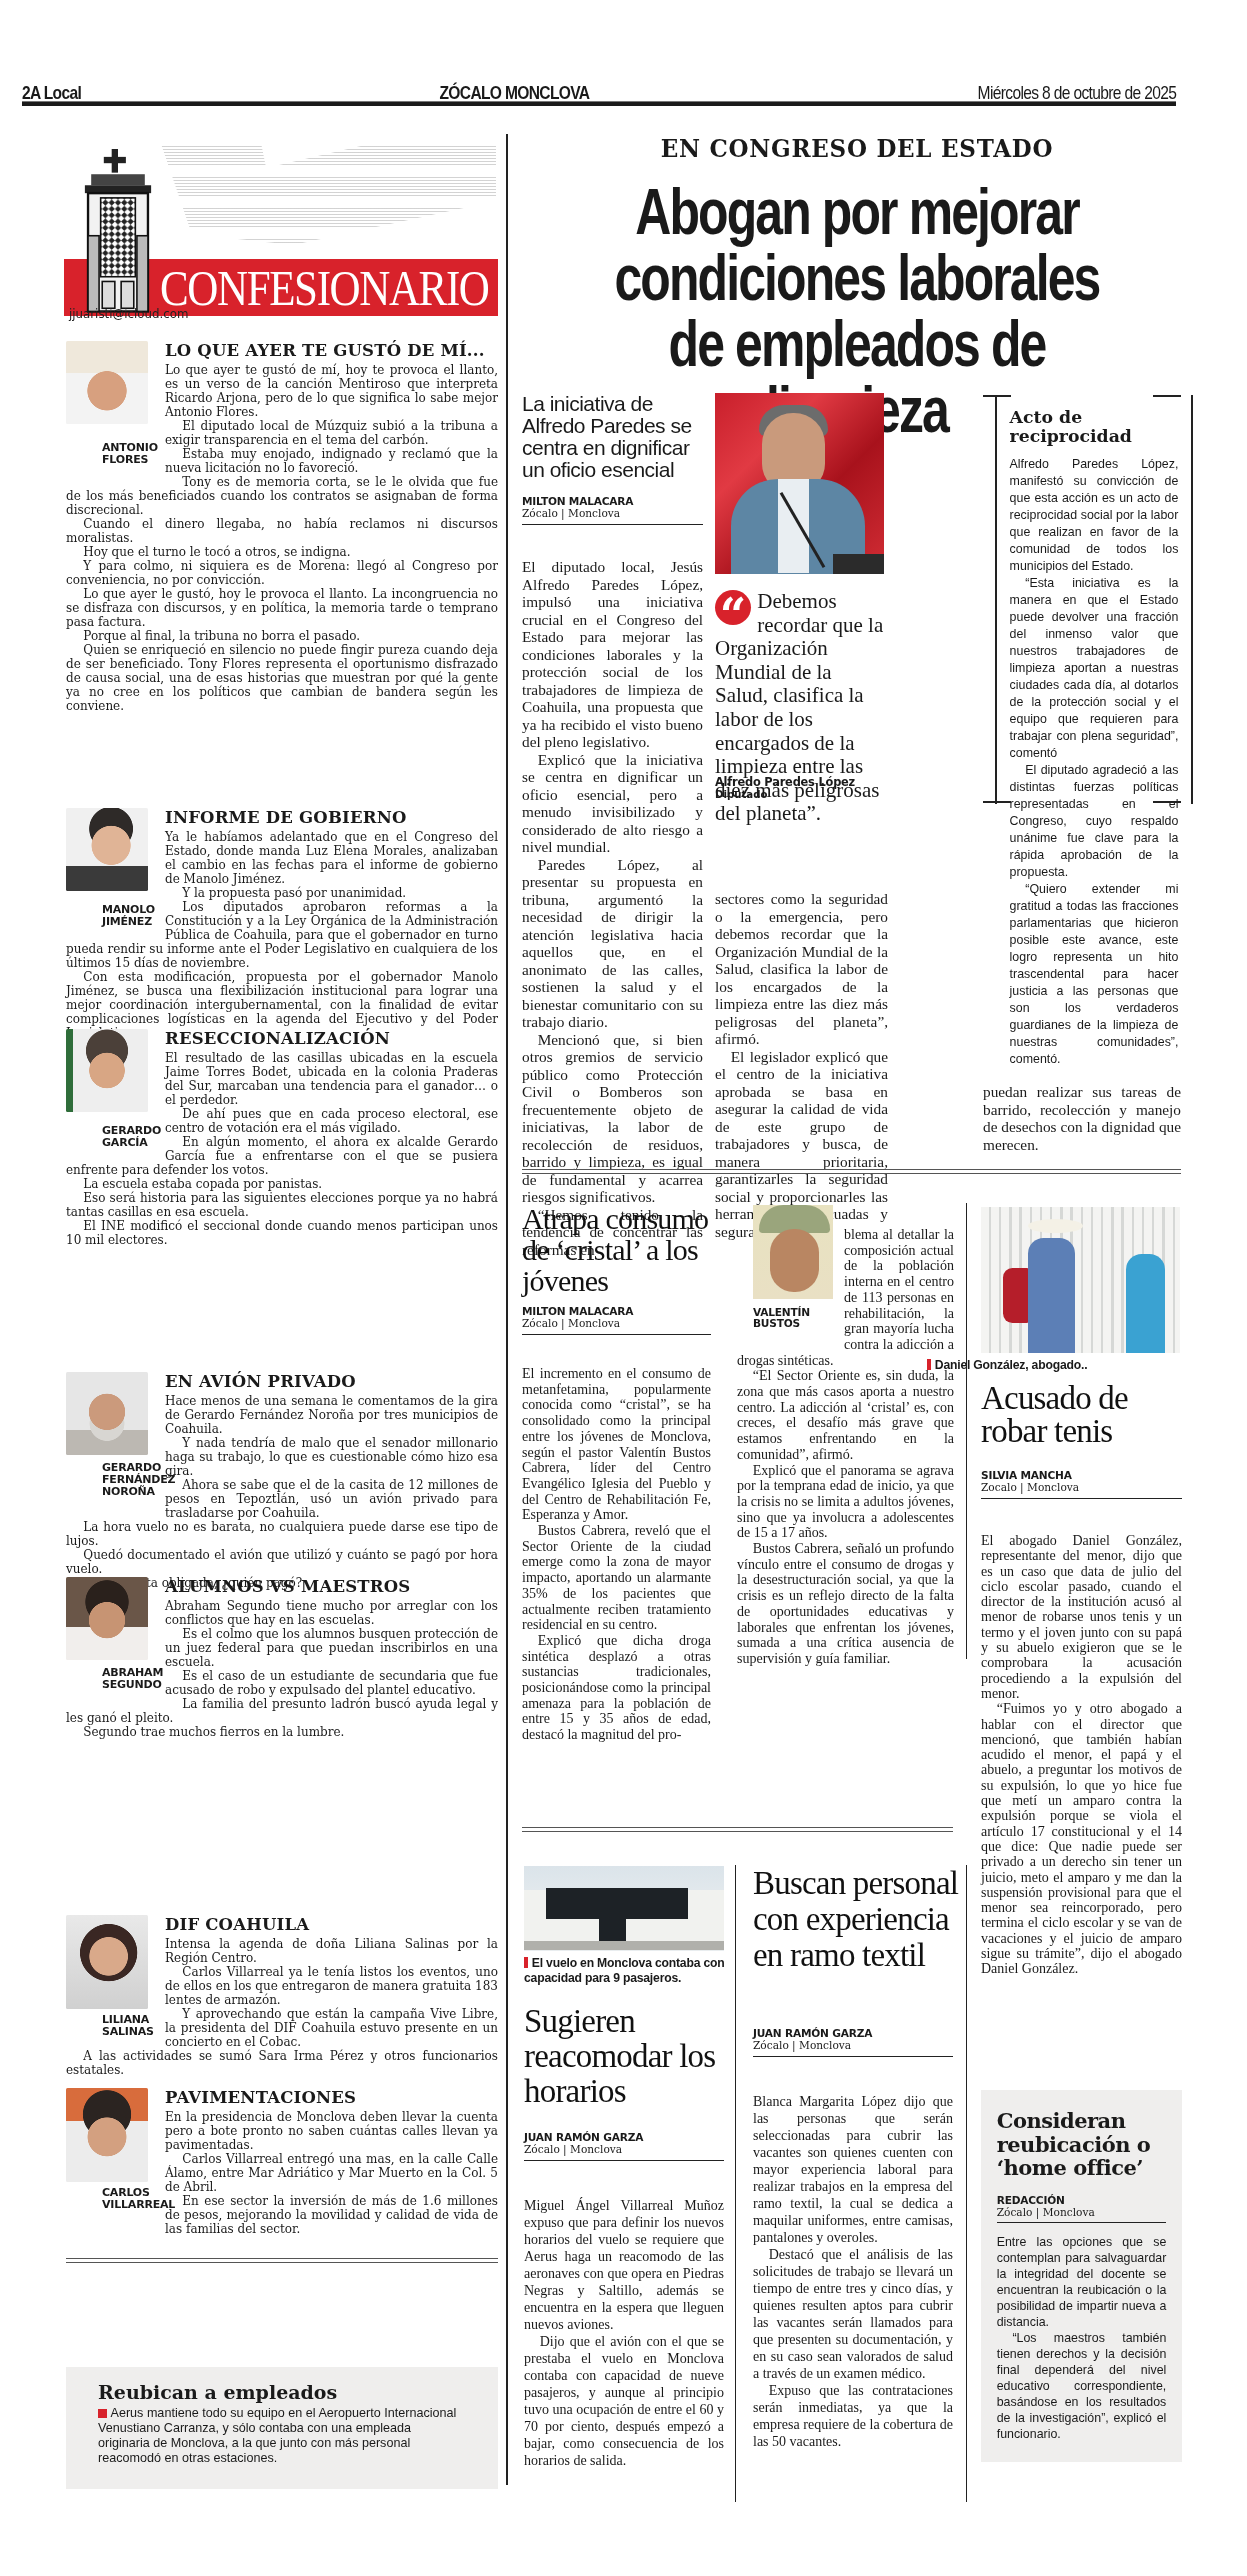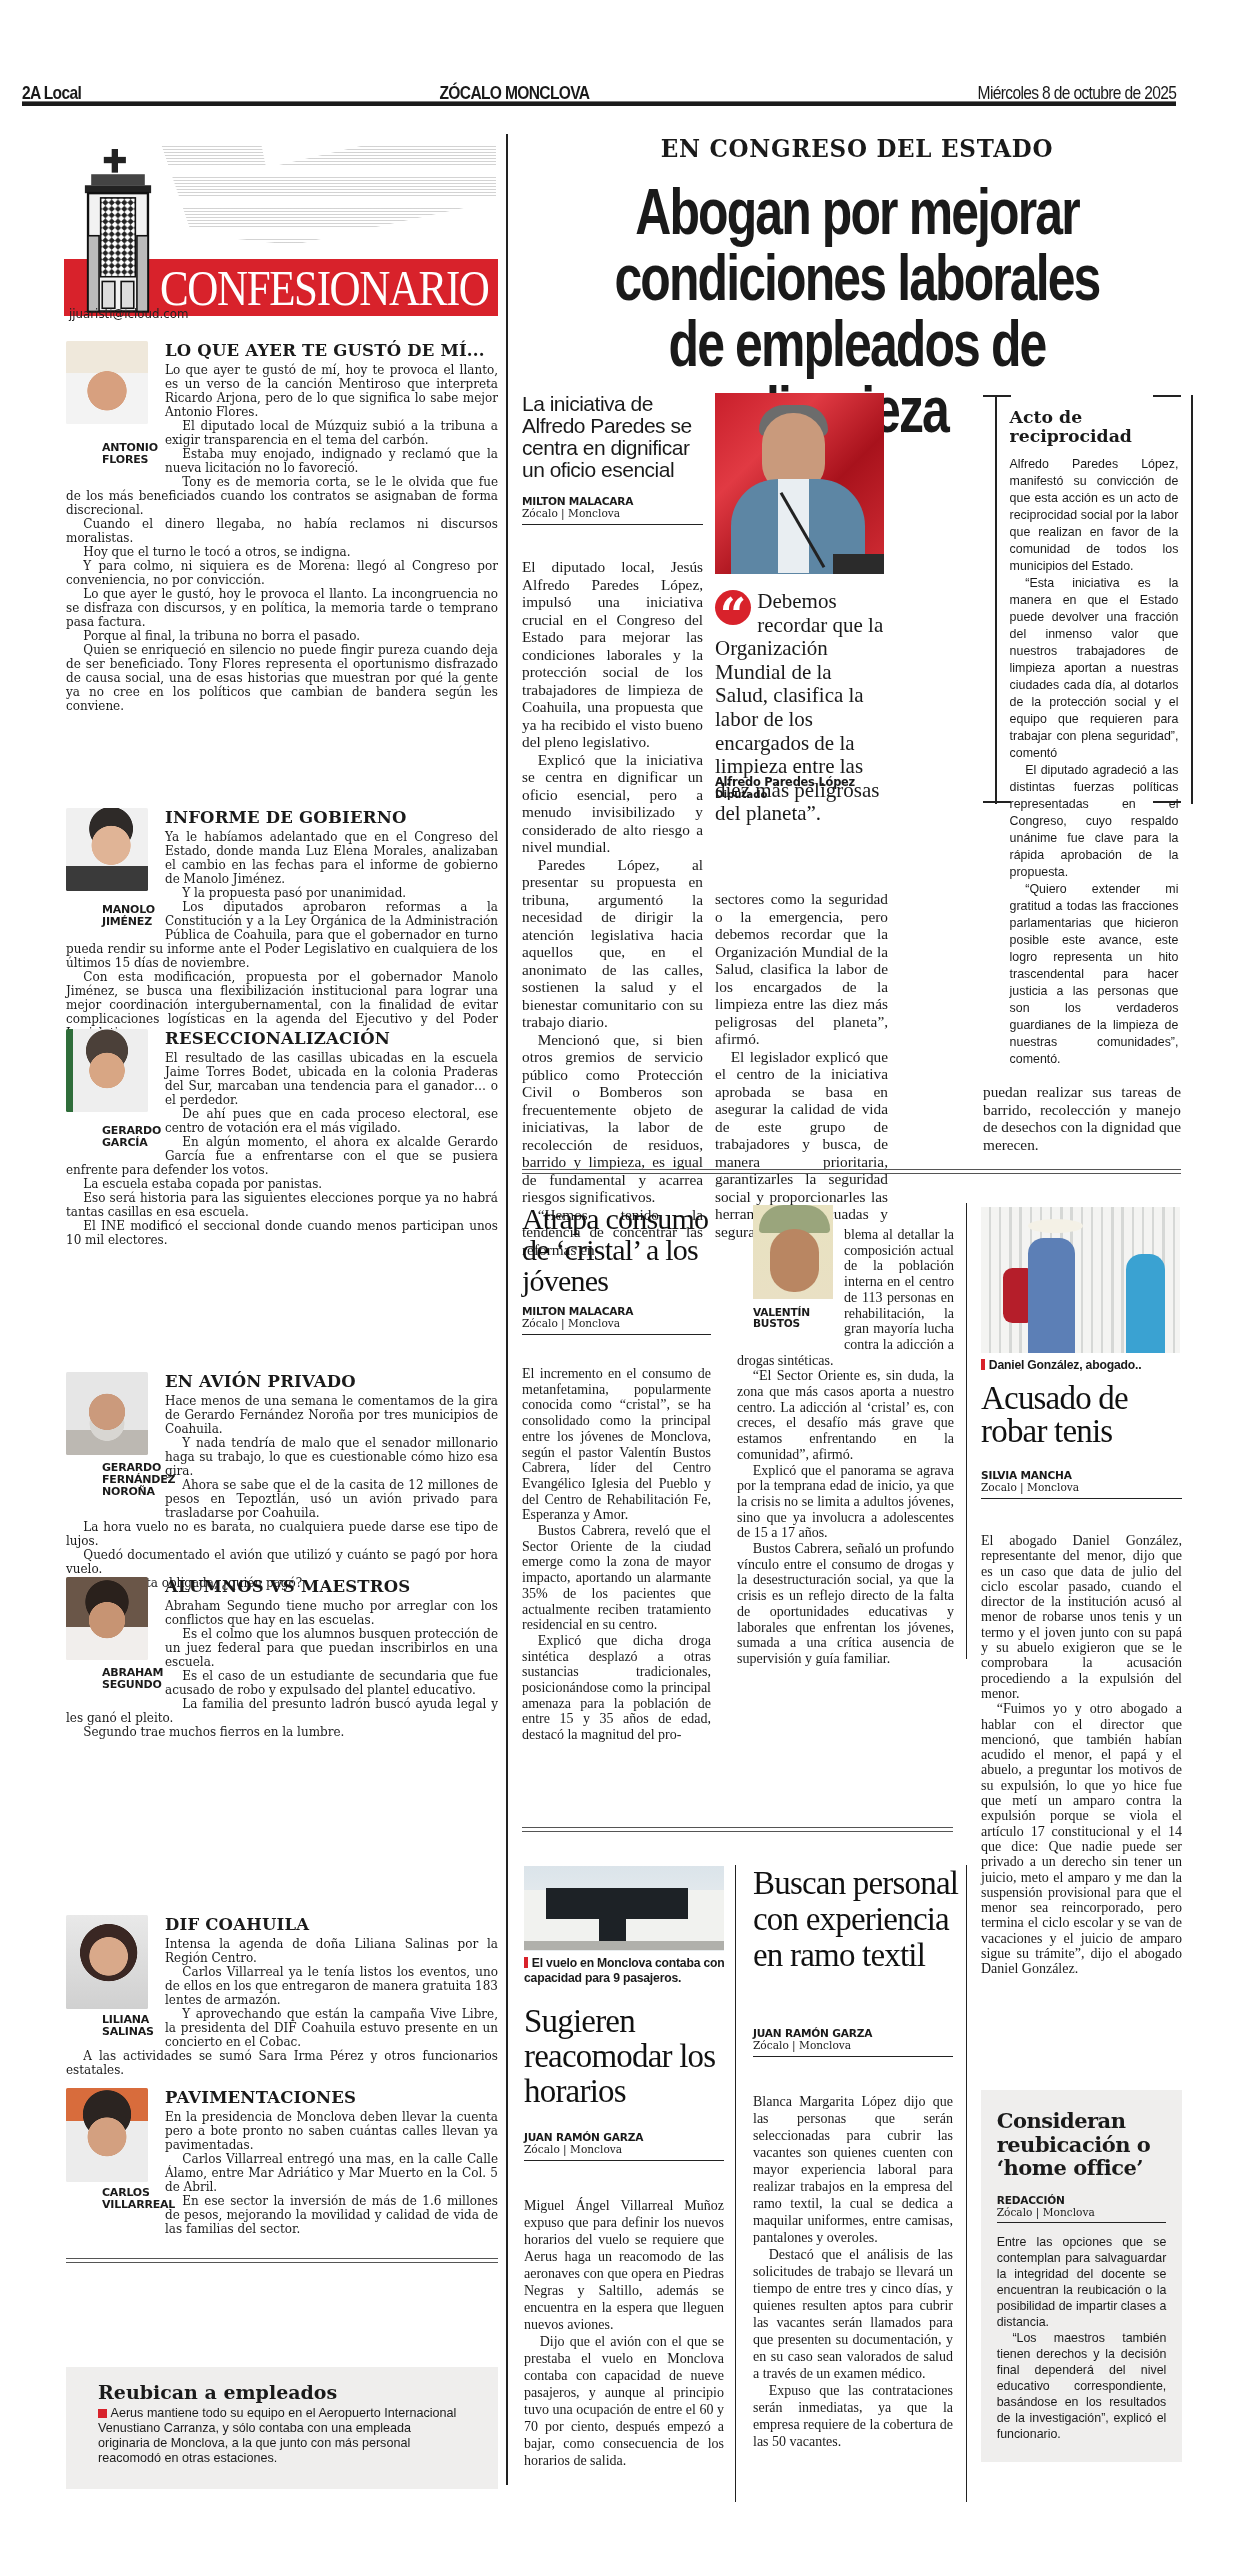--- a/index.html
+++ b/index.html
@@ -374,41 +374,41 @@
 
 <div class="hrule-double" style="left:522px;top:1827px;width:431px;"></div>
 
 <div class="daniel-photo">
   <div class="bars"></div>
     <div class="kid"></div>
     <div class="bag"></div>
     <div class="man"></div>
     <div class="hat"></div>
 </div>
-<div class="caption" style="left:981px;top:1358px;width:199px;">
+<div class="caption" style="left:927px;top:1358px;width:199px;">
   <span class="bar"></span><span>Daniel González, abogado..</span>
 </div>
 <div class="section-head" style="left:981px;top:1382px;width:201px;font-size:33px;line-height:33px;">Acusado de robar tenis</div>
 <div class="byline" style="left:981px;top:1469px;width:201px;">
   <div class="byline-name">SILVIA MANCHA</div>
   <div class="byline-place">Zocalo | Monclova</div>
 </div>
 <div class="body-col" style="left:981px;top:1513px;width:201px;font-size:14px;line-height:15.3px;">
   <p class="first">El abogado Daniel González, representante del menor, dijo que es un caso que data de julio del ciclo escolar pasado, cuando el director de la institución acusó al menor de robarse unos tenis y un termo y el joven junto con su papá y su abuelo exigieron que se le comprobara la acusación procediendo a la expulsión del menor.</p>
   <p>“Fuimos yo y otro abogado a hablar con el director que mencionó, que también habían acudido el menor, el papá y el abuelo, a preguntar los motivos de su expulsión, lo que yo hice fue que metí un amparo contra la expulsión porque se viola el artículo 17 constitucional y el 14 que dice: Que nadie puede ser privado a un derecho sin tener un juicio, meto el amparo y me dan la suspensión provisional para que el menor sea reincorporado, pero termina el ciclo escolar y se van de vacaciones y el juicio de amparo sigue su trámite”, dijo el abogado Daniel González.</p>
 </div>
 
 <div class="consideran">
   <h3>Consideran reubicación o ‘home office’</h3>
   <div class="byline">
     <div class="byline-name">REDACCIÓN</div>
     <div class="byline-place">Zócalo | Monclova</div>
   </div>
   <div class="txt">
-    <p class="first">Entre las opciones que se contemplan para salvaguardar la integridad del docente se encuentran la reubicación o la posibilidad de impartir clases a distancia.</p>
+    <p class="first">Entre las opciones que se contemplan para salvaguardar la integridad del docente se encuentran la reubicación o la posibilidad de impartir nueva a distancia.</p>
     <p>“Los maestros también tienen derechos y la decisión final dependerá del nivel educativo correspondiente, basándose en los resultados de la investigación”, explicó el funcionario.</p>
   </div>
 </div>
 
 <div class="airport-photo">
   <div class="sky"></div>
     <div class="bldg"></div>
     <div class="glass"></div>
     <div class="door"></div>
     <div class="ground"></div>

